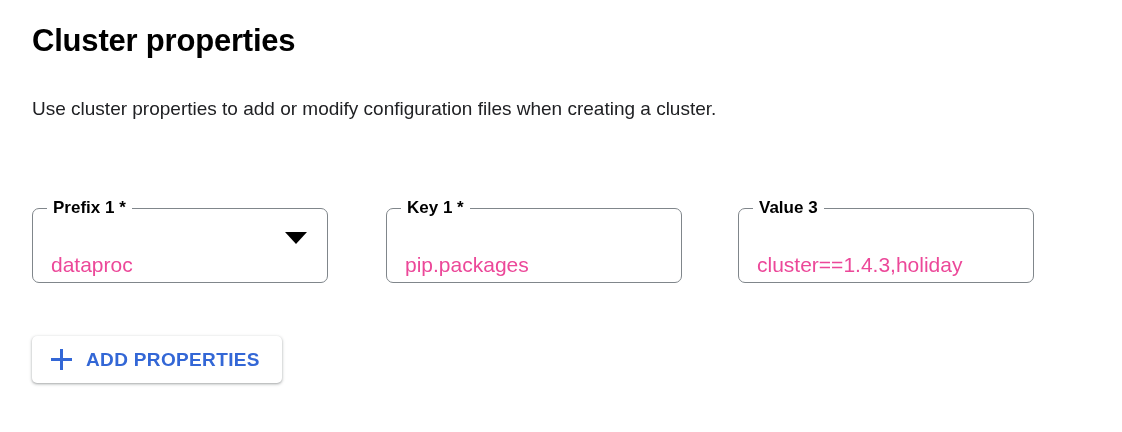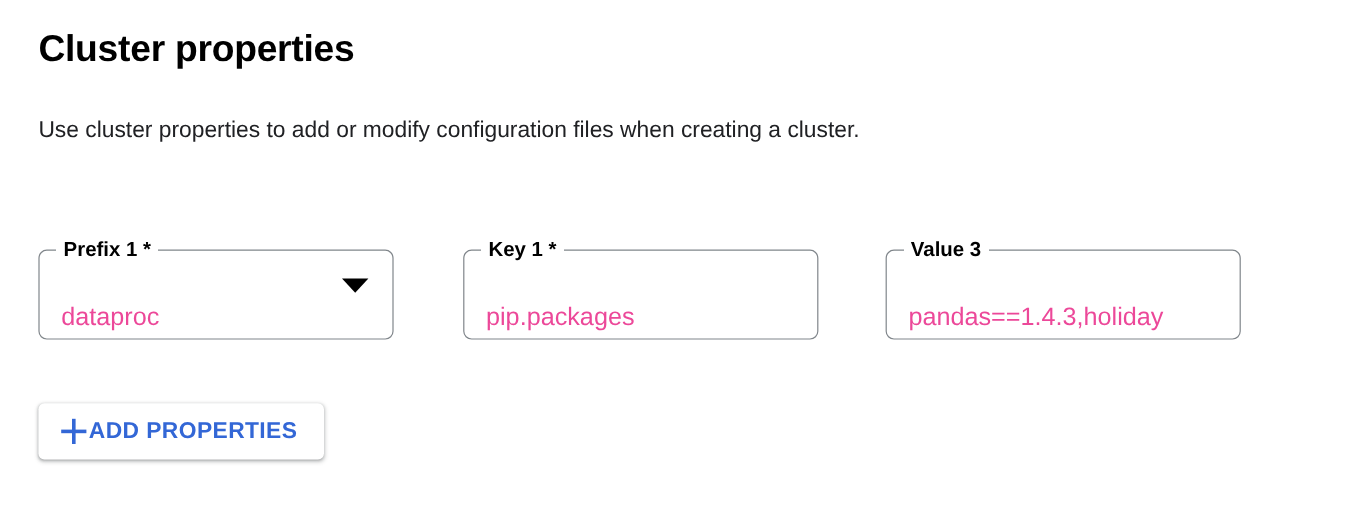--- a/index.html
+++ b/index.html
@@ -125,21 +125,21 @@
 
   
   .add-button {
     position: absolute;
     left: 32px;
     top: 336px;
     height: 47px;
     padding: 0 22px 0 19px;
     display: flex;
     align-items: center;
-    gap: 2px;
+    gap: 14px;
     background: #ffffff;
     border: none;
     border-radius: 5px;
     box-shadow: 0 1px 2px 0 rgba(60,64,67,0.30),
                 0 1px 3px 1px rgba(60,64,67,0.15);
     cursor: pointer;
     font-family: "Liberation Sans", sans-serif;
   }
   .plus-icon {
     position: relative;
@@ -193,21 +193,21 @@
       <fieldset class="field-outline">
         <legend class="field-legend">Key 1 *</legend>
       </fieldset>
       <div class="field-value">pip.packages</div>
     </div>
 
     <div class="form-field f3">
       <fieldset class="field-outline">
         <legend class="field-legend">Value 3</legend>
       </fieldset>
-      <div class="field-value">pandas==1.4.3,holiday</div>
+      <div class="field-value">cluster==1.4.3,holiday</div>
     </div>
 
   </div>
 
   <button class="add-button">
     <span class="plus-icon"></span>
     <span class="add-button-label">ADD PROPERTIES</span>
   </button>
 
 </div>

